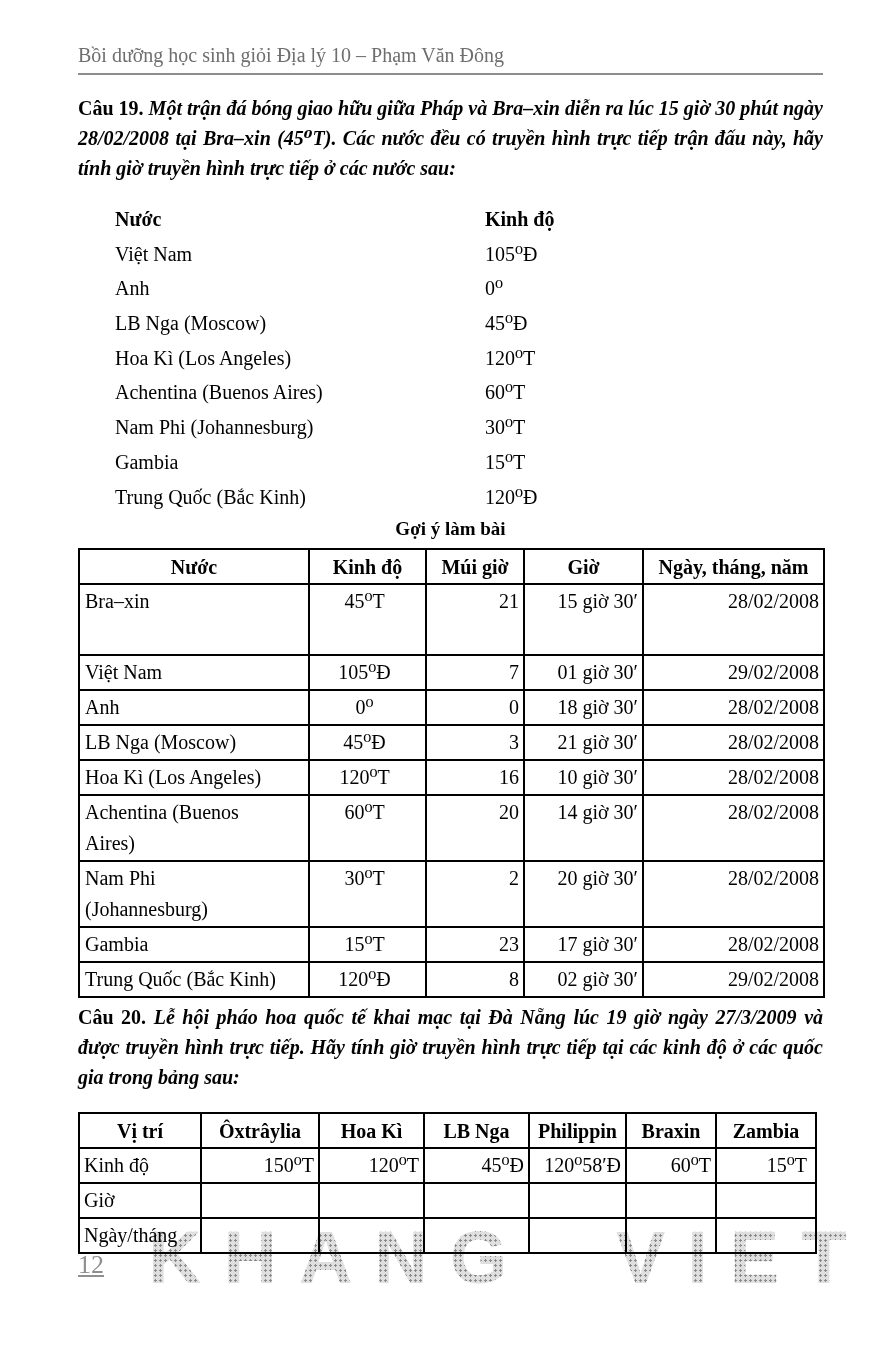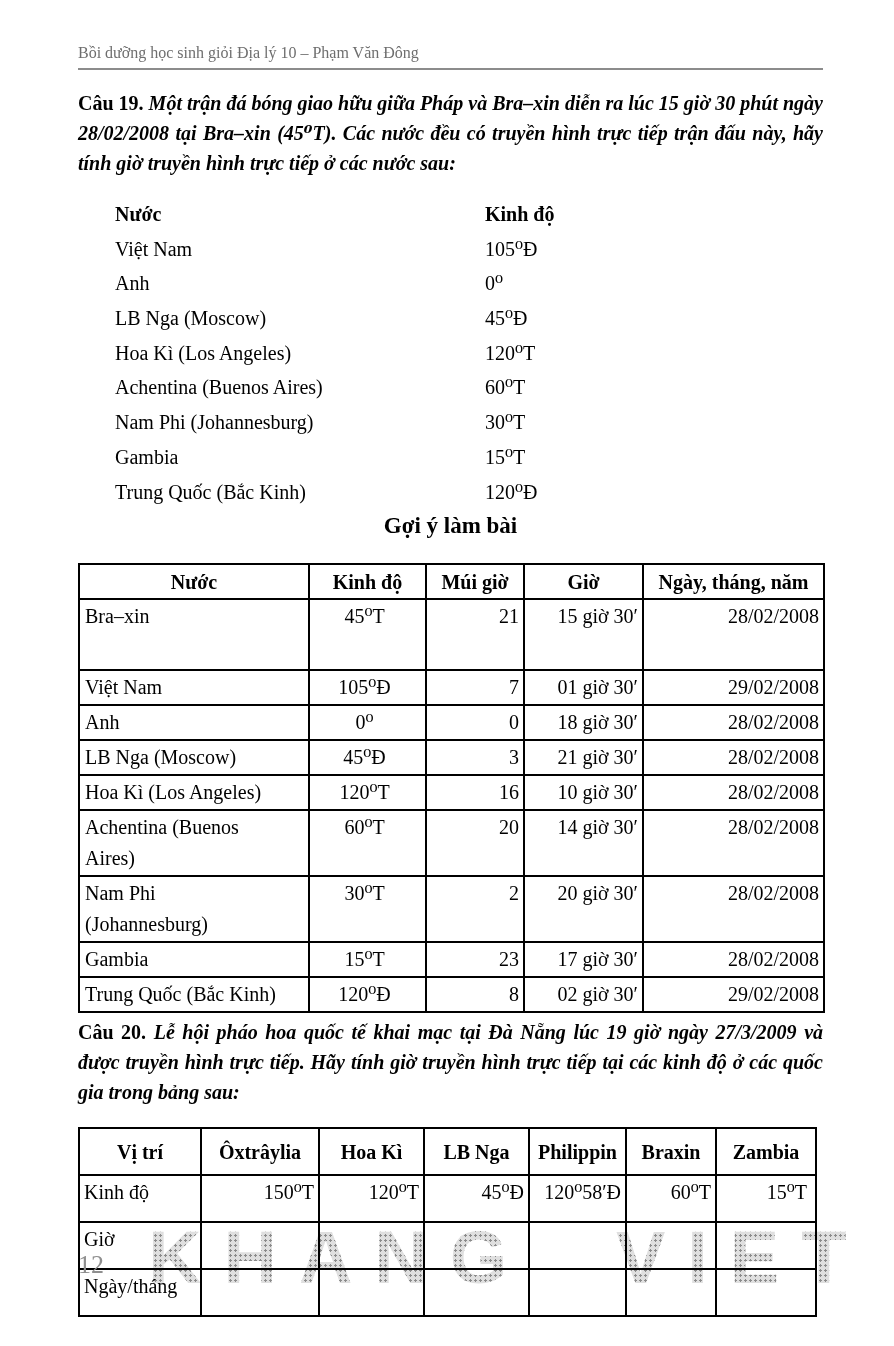--- a/index.html
+++ b/index.html
@@ -16,59 +16,59 @@
     font-family:"Liberation Sans","DejaVu Sans",sans-serif;
     font-weight:bold;font-size:74px;line-height:60px;
     letter-spacing:22px;word-spacing:44px;white-space:nowrap;
     color:rgba(140,140,140,0.28);
     background-image:radial-gradient(circle,#8a8a8a 1.15px,rgba(138,138,138,0) 1.3px);
     background-size:5px 5px;
     -webkit-background-clip:text;background-clip:text;margin-left:36px;
   }
   .page-number{
     position:absolute;left:78px;top:1250px;
-    font-size:26px;color:#8f8f8f;
+    font-size:26px;color:#8f8f8f;text-decoration:underline;
   }
   .content{position:relative;padding:0 71px 0 78px;}
   .page-header{
     margin-top:44px;
-    font-size:16px;color:#6e6e6e;
+    font-size:20px;color:#6e6e6e;
     padding-bottom:6px;
     border-bottom:2px solid #8c8c8c;
   }
   .question{
     margin-top:18px;
     font-size:20px;line-height:30px;
     font-weight:bold;font-style:italic;
     text-align:justify;
   }
   .q-label{font-style:normal;font-weight:bold;}
   
   .country-list{margin:3px 0 0 37px;}
   .list-row{display:flex;height:34.7px;align-items:flex-start;font-size:20px;line-height:33px;}
   .list-row .c1{width:370px;}
   .list-row.head{font-weight:bold;}
   .hint-title{
-    text-align:center;font-weight:bold;font-size:23px;
-    margin:3px 0 24px 0;
+    text-align:center;font-weight:bold;font-size:19px;
+    margin:3px 0 8px 0;
   }
   
   table{border-collapse:collapse;table-layout:fixed;font-size:20px;}
   .t1{width:745px;}
   .t2{width:737px;margin-top:2px;}
   th,td{border:2px solid #000;padding:1px 4px;vertical-align:top;line-height:31px;overflow:hidden;}
   th{font-weight:bold;text-align:center;vertical-align:middle;line-height:30px;}
   .t1 tr.h{height:35px;}
   .t1 tr.r{height:33px;}
   .t1 tr.tall{height:71px;}
   .t1 tr.two{height:66px;}
   .t1 td.c-name{text-align:left;padding-left:5px;white-space:pre-line;}
   .t1 td.c-long{text-align:center;padding-right:10px;}
   .t1 td.c-tz,.t1 td.c-hour,.t1 td.c-date{text-align:right;}
-  .t2 tr{height:47px;}
+  .t2 tr{height:35px;}
   .t2 td.rowlab{text-align:left;padding-left:4px;}
   .t2 td.val{text-align:right;padding-left:4px;}
   .t2 td.val.right{text-align:right;padding-right:8px;}
   .q20{margin-top:4px;}
 </style>
 </head>
 <body>
 
 <div class="page">
 

